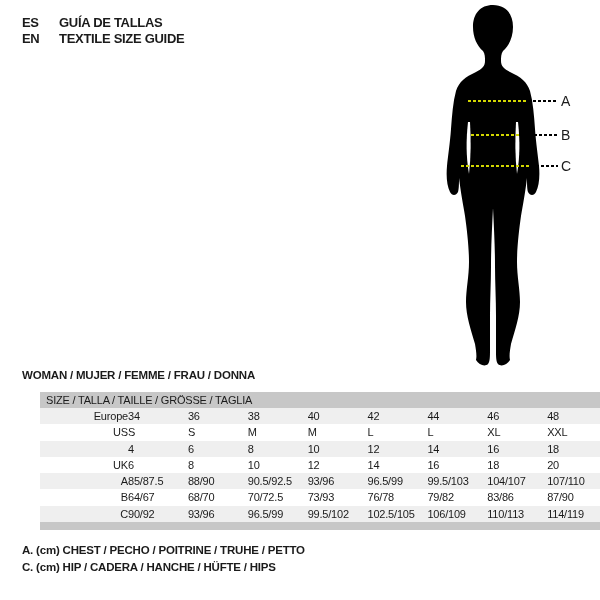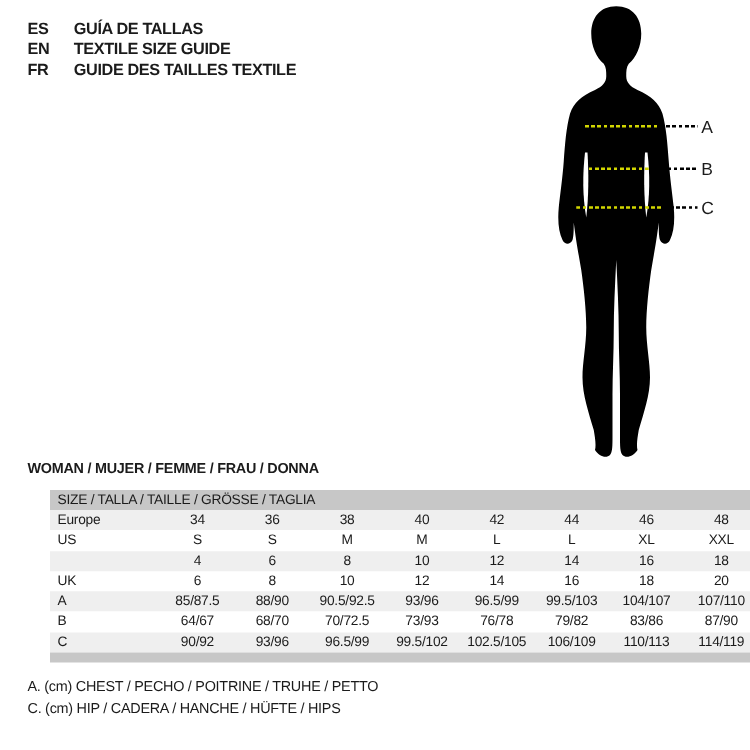--- a/index.html
+++ b/index.html
@@ -25,47 +25,43 @@
   .m-2 .dash-yellow{left:461px;width:70px;}
   .m-2 .dash-black{left:531px;width:27px;}
   .measure-label{position:absolute;left:561px;top:0;font-size:14px;line-height:16px;}
   
   .section-title{position:absolute;left:22px;top:369px;font-weight:bold;font-size:11.5px;letter-spacing:-0.2px;text-align:center;}
   
   .size-table{position:absolute;left:16px;top:392px;width:567px;font-size:11px;letter-spacing:-0.2px;margin-left:24px;}
   .table-header{height:16px;line-height:16px;background:var(--table-header-bg,#c7c7c7);padding-left:6px;}
   .size-row{display:flex;height:16.3px;line-height:16.3px;}
   .size-rows > div:nth-of-type(odd){background:var(--row-stripe-bg,#efefef);}
-  .row-label{width:82px;padding-left:6px;}
+  .row-label{width:82px;padding-left:6px;text-align:right;}
   .row-cells{flex:1;display:flex;}
-  .cell{flex:1;text-align:center;}
+  .cell{flex:1;}
   .table-footer-bar{height:8px;background:var(--table-header-bg,#c7c7c7);}
   
-  .legend{position:absolute;left:22px;top:542px;font-weight:normal;font-size:11.5px;letter-spacing:-0.2px;}
+  .legend{position:absolute;left:22px;top:542px;font-weight:bold;font-size:11.5px;letter-spacing:-0.2px;}
   .legend-line{height:16.5px;line-height:16.5px;}
 </style>
 </head>
 <body>
 
 <div class="lang-list">
 
     <div class="lang-row">
       <span class="lang-code">ES</span>
       <span class="lang-label">GUÍA DE TALLAS</span>
     </div>
 
     <div class="lang-row">
       <span class="lang-code">EN</span>
       <span class="lang-label">TEXTILE SIZE GUIDE</span>
     </div>
 
-    <div class="lang-row">
-      <span class="lang-code">FR</span>
-      <span class="lang-label">GUIDE DES TAILLES TEXTILE</span>
-    </div>
 
 
   </div>
 
 <svg class="figure-svg" width="120" height="366" viewBox="0 0 120 366">
   <g fill="#000000">
     <path d="M60,3
       C47,3 40,12 40,25 C40,35 44,44 50,49
       C52,52 52,55 52,59 C52,64 49,67 43,70
       C32,75 26,80 23,89 C20,100 19,113 18,127

